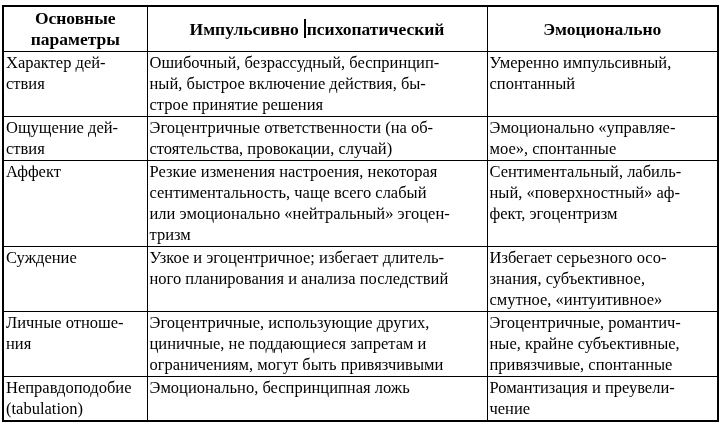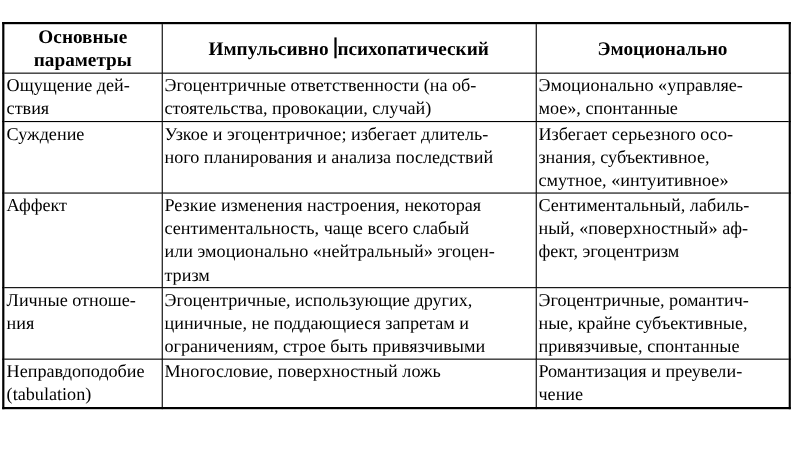--- a/index.html
+++ b/index.html
@@ -8,21 +8,21 @@
     background: #ffffff;
     width: 719px;
     height: 425px;
     font-family: "Liberation Serif", serif;
     color: #000000;
   }
   .page {
     box-sizing: border-box;
     width: 719px;
     height: 425px;
-    padding: 20px 2px 0 2px;
+    padding: 5px 2px 0 2px;
     background: #ffffff;
   }
   table.doc-table {
     border-collapse: collapse;
     table-layout: fixed;
     width: 715px;
     border: 2px solid #000000;
   }
   col.c1 { width: 144px; }
   col.c2 { width: 340px; }
@@ -73,59 +73,68 @@
     <thead>
       <tr>
         <th><span class="ws">Основные
 параметры</span></th>
         <th><span>Импульсивно</span><span class="caret"></span><span>психопатический</span></th>
         <th><span>Эмоционально</span></th>
       </tr>
     </thead>
     <tbody>
       <tr>
+        <td><span class="ws">Характер дей-
+ствия</span></td>
+        <td><span class="ws">Ошибочный, безрассудный, беспринцип-
+ный, быстрое включение действия, бы-
+строе принятие решения</span></td>
+        <td><span class="ws">Умеренно импульсивный,
+спонтанный</span></td>
+      </tr>
+      <tr>
         <td><span class="ws">Ощущение дей-
 ствия</span></td>
         <td><span class="ws">Эгоцентричные ответственности (на об-
 стоятельства, провокации, случай)</span></td>
         <td><span class="ws">Эмоционально «управляе-
 мое», спонтанные</span></td>
-      </tr>
-      <tr>
-        <td><span class="ws">Суждение</span></td>
-        <td><span class="ws">Узкое и эгоцентричное; избегает длитель-
-ного планирования и анализа последствий</span></td>
-        <td><span class="ws">Избегает серьезного осо-
-знания, субъективное,
-смутное, «интуитивное»</span></td>
       </tr>
       <tr>
         <td><span class="ws">Аффект</span></td>
         <td><span class="ws">Резкие изменения настроения, некоторая
 сентиментальность, чаще всего слабый
 или эмоционально «нейтральный» эгоцен-
 тризм</span></td>
         <td><span class="ws">Сентиментальный, лабиль-
 ный, «поверхностный» аф-
 фект, эгоцентризм</span></td>
       </tr>
       <tr>
+        <td><span class="ws">Суждение</span></td>
+        <td><span class="ws">Узкое и эгоцентричное; избегает длитель-
+ного планирования и анализа последствий</span></td>
+        <td><span class="ws">Избегает серьезного осо-
+знания, субъективное,
+смутное, «интуитивное»</span></td>
+      </tr>
+      <tr>
         <td><span class="ws">Личные отноше-
 ния</span></td>
         <td><span class="ws">Эгоцентричные, использующие других,
 циничные, не поддающиеся запретам и
-ограничениям, строе быть привязчивыми</span></td>
+ограничениям, могут быть привязчивыми</span></td>
         <td><span class="ws">Эгоцентричные, романтич-
 ные, крайне субъективные,
 привязчивые, спонтанные</span></td>
       </tr>
       <tr>
         <td>
             <span class="param-line">Неправдоподобие</span>
             <span class="note">(tabulation)</span>
           </td>
-        <td><span class="ws">Многословие, поверхностный ложь</span></td>
+        <td><span class="ws">Эмоционально, беспринципная ложь</span></td>
         <td><span class="ws">Романтизация и преувели-
 чение</span></td>
       </tr>
     </tbody>
   </table>
 </div>
 
 </body></html>

